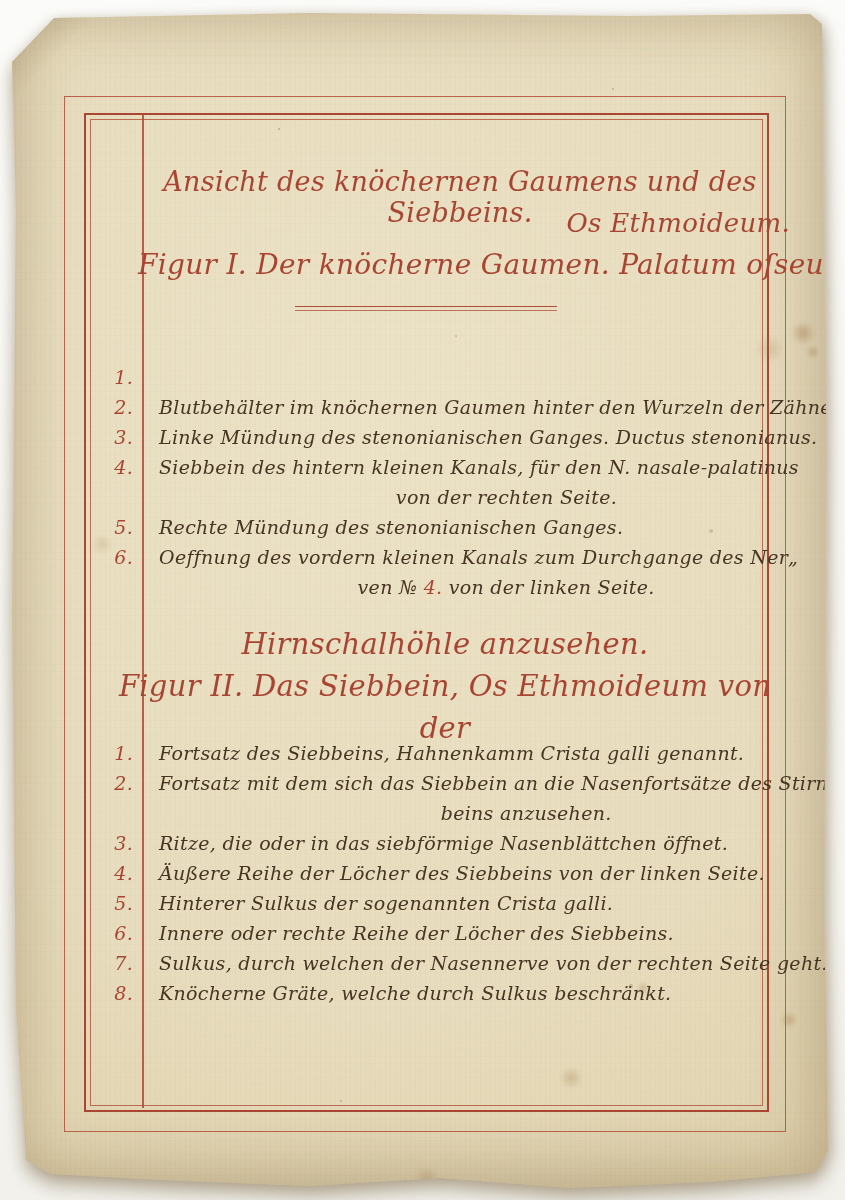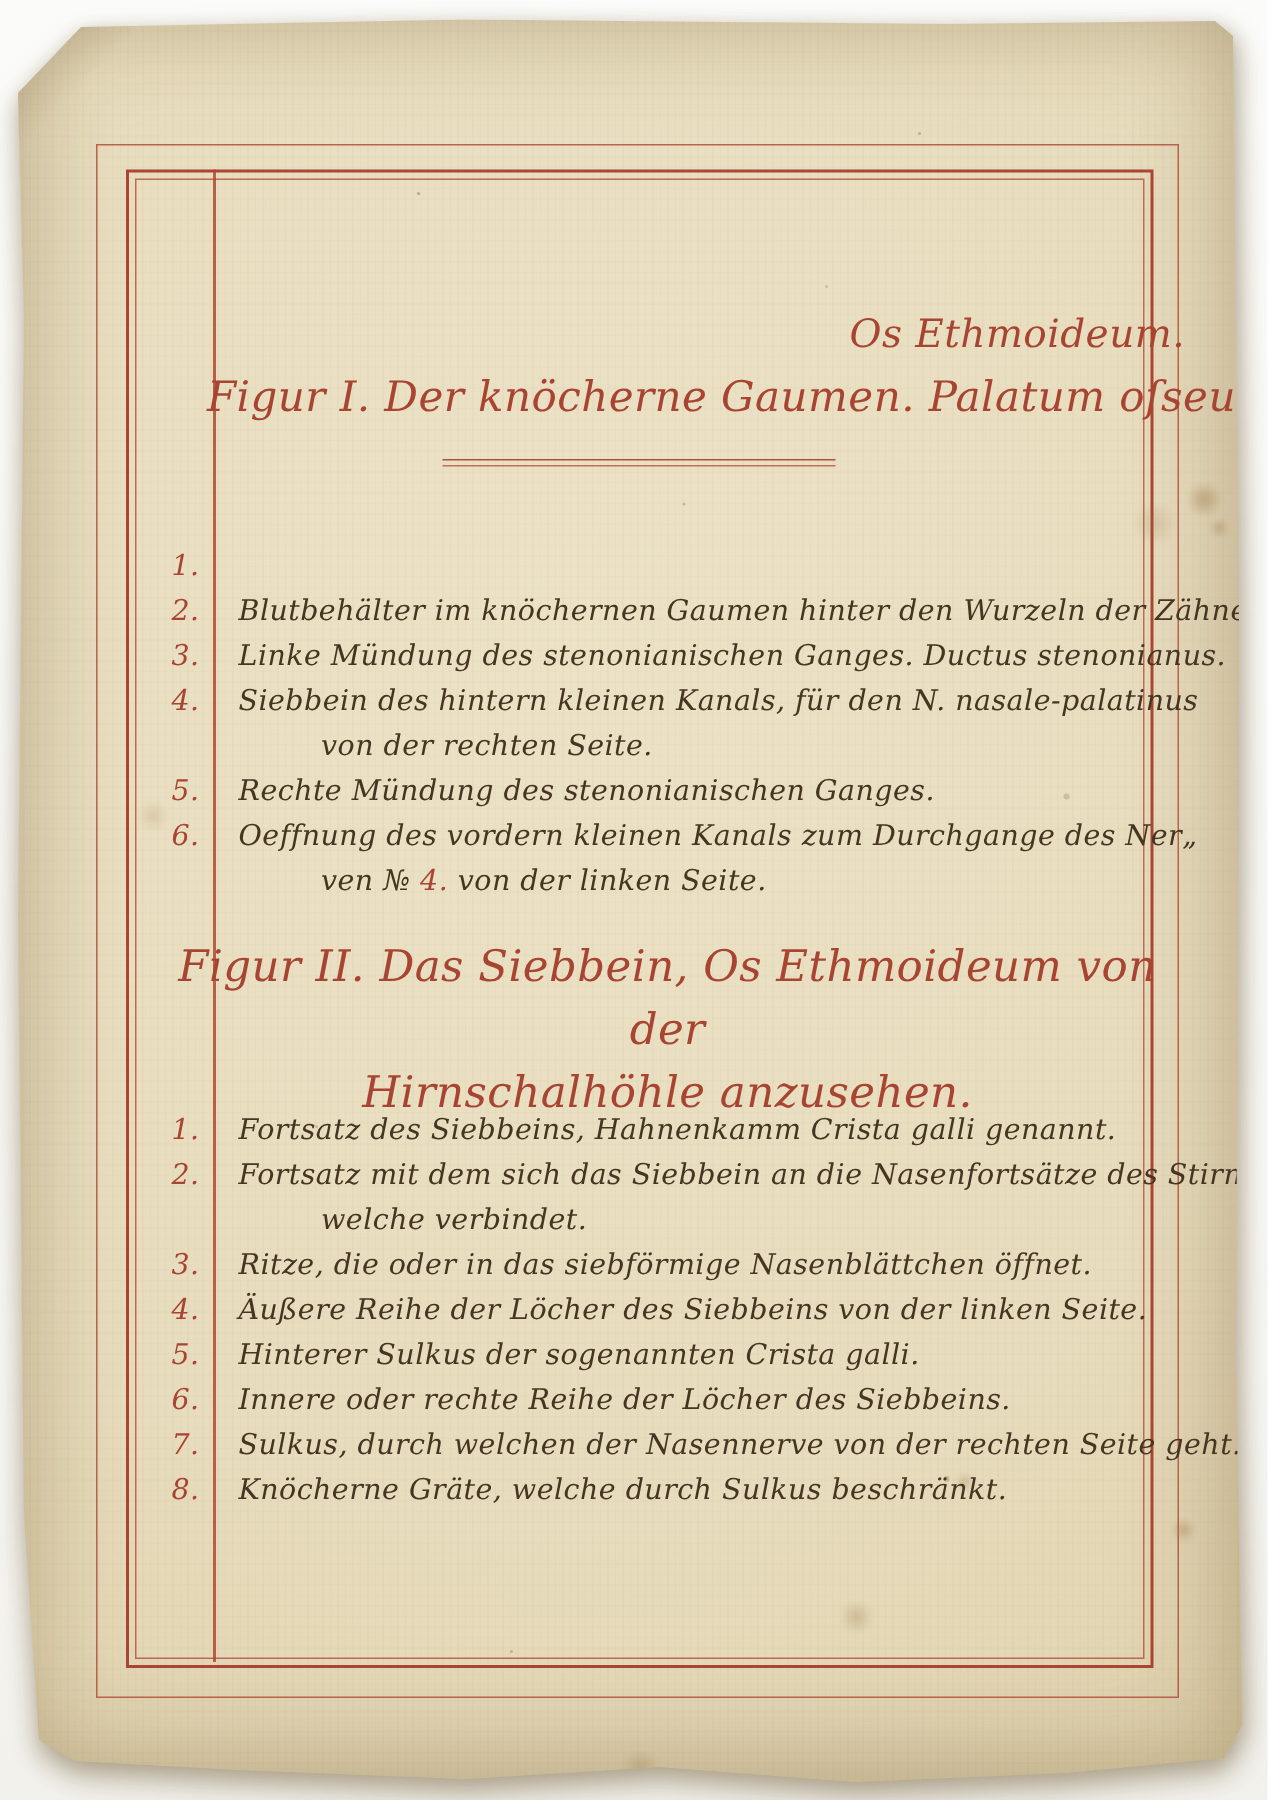--- a/index.html
+++ b/index.html
@@ -56,21 +56,21 @@
   .t3{position:absolute;left:128px;top:238px;width:640px;font-size:28px;white-space:nowrap;}
   .divider{position:absolute;left:285px;top:296px;width:262px;height:3px;
     border-top:1.5px solid rgba(168,64,44,.9);border-bottom:1px solid rgba(168,64,44,.7);}
   .h2block{position:absolute;left:105px;top:613px;width:660px;text-align:center;font-size:29px;line-height:42px;}
   .list{position:absolute;left:85px;width:668px;margin:0;padding:0;list-style:none;font-size:19px;line-height:30px;}
   .list1{top:352px;}
   .list2{top:728px;}
   .list li{display:flex;align-items:flex-start;margin:0;}
   .num{flex:0 0 38px;text-align:right;font-size:19px;}
   .itxt{margin-left:26px;white-space:nowrap;}
-  .cont{margin-left:55px;}
+  .cont{margin-left:55px;text-align:center;}
   .rednum{color:#a84532;}
 </style>
 </head>
 <body>
 
 <div class="paper-wrap">
   <div class="paper">
     <div class="tear-shade"></div>
 
     <div class="outer-frame"></div>
@@ -82,20 +82,21 @@
     <div class="fox f1"></div>
     <div class="fox f2"></div>
     <div class="fox f3"></div>
     <div class="fox f4"></div>
     <div class="fox f5"></div>
     <div class="fox f6"></div>
     <div class="fox f7"></div>
     <div class="fox f8"></div>
     <div class="specks"></div>
 
+    <div class="t1 red script">Ansicht des knöchernen Gaumens und des Siebbeins.</div>
     <div class="t2 red script">Os Ethmoideum.</div>
     <div class="t3 red script"><span>Figur I. Der knöcherne Gaumen.</span> <span>Palatum oſseum.</span></div>
     <div class="divider"></div>
 
     <ol class="list list1 script ink">
       <li>
         <span class="num red">1.</span>
       </li>
       <li>
         <span class="num red">2.</span>
@@ -125,36 +126,36 @@
       <li>
         <span class="num red">6.</span>
         <div class="itxt">
           <div>Oeffnung des vordern kleinen Kanals zum Durchgange des Ner„</div>
           <div class="cont"><span>ven № </span><span class="rednum">4.</span><span> von der linken Seite.</span></div>
         </div>
       </li>
     </ol>
 
     <div class="h2block red script">
+      <div>Hirnschalhöhle anzusehen.</div>
       <div>Figur II. Das Siebbein, Os Ethmoideum von der</div>
-      <div>Hirnschalhöhle anzusehen.</div>
     </div>
 
     <ol class="list list2 script ink">
       <li>
         <span class="num red">1.</span>
         <div class="itxt">
             <div>Fortsatz des Siebbeins, Hahnenkamm Crista galli genannt.</div>
           </div>
       </li>
       <li>
         <span class="num red">2.</span>
         <div class="itxt">
           <div>Fortsatz mit dem sich das Siebbein an die Nasenfortsätze des Stirn„</div>
-          <div class="cont">welche verbindet.</div>
+          <div class="cont">beins anzusehen.</div>
         </div>
       </li>
       <li>
         <span class="num red">3.</span>
         <div class="itxt">
             <div>Ritze, die oder in das siebförmige Nasenblättchen öffnet.</div>
           </div>
       </li>
       <li>
         <span class="num red">4.</span>

